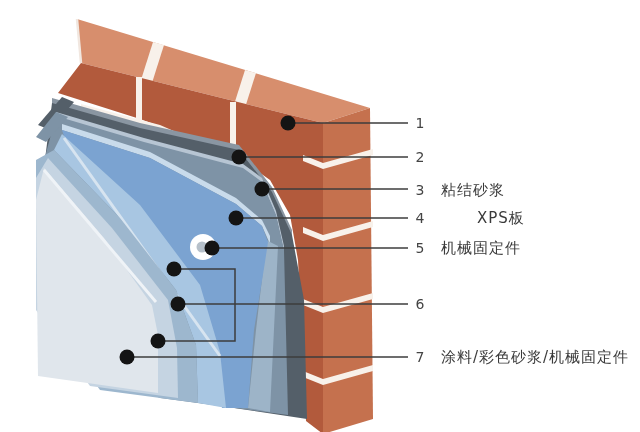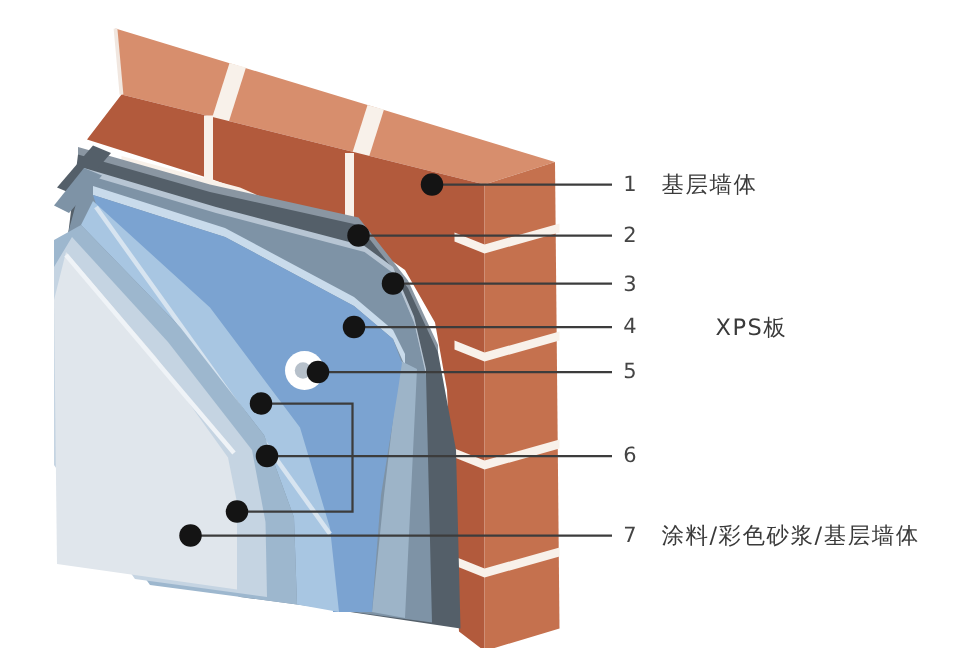--- a/index.html
+++ b/index.html
@@ -98,35 +98,36 @@
       <circle class="dot" cx="212" cy="248" r="7.5"></circle>
       <circle class="dot" cx="174" cy="269" r="7.5"></circle>
       <circle class="dot" cx="178" cy="304" r="7.5"></circle>
       <circle class="dot" cx="158" cy="341" r="7.5"></circle>
       <circle class="dot" cx="127" cy="357" r="7.5"></circle>
     </g>
   </svg>
 
   <div class="lbl" style="left:410px;top:113px;">
     <span class="num">1</span>
-    <span class="txt">基层墙体</span>
   </div>
   <div class="lbl" style="left:410px;top:147px;">
     <span class="num">2</span>
   </div>
   <div class="lbl" style="left:410px;top:180px;">
     <span class="num">3</span>
+    <span class="txt">粘结砂浆</span>
   </div>
   <div class="lbl indent4" style="left:410px;top:208px;">
     <span class="num">4</span>
     <span class="txt">XPS板</span>
   </div>
   <div class="lbl" style="left:410px;top:238px;">
     <span class="num">5</span>
+    <span class="txt">机械固定件</span>
   </div>
   <div class="lbl" style="left:410px;top:294px;">
     <span class="num">6</span>
   </div>
   <div class="lbl" style="left:410px;top:347px;">
     <span class="num">7</span>
-    <span class="txt">涂料/彩色砂浆/基层墙体</span>
+    <span class="txt">涂料/彩色砂浆/机械固定件</span>
   </div>
 </div>
 
 </body></html>

